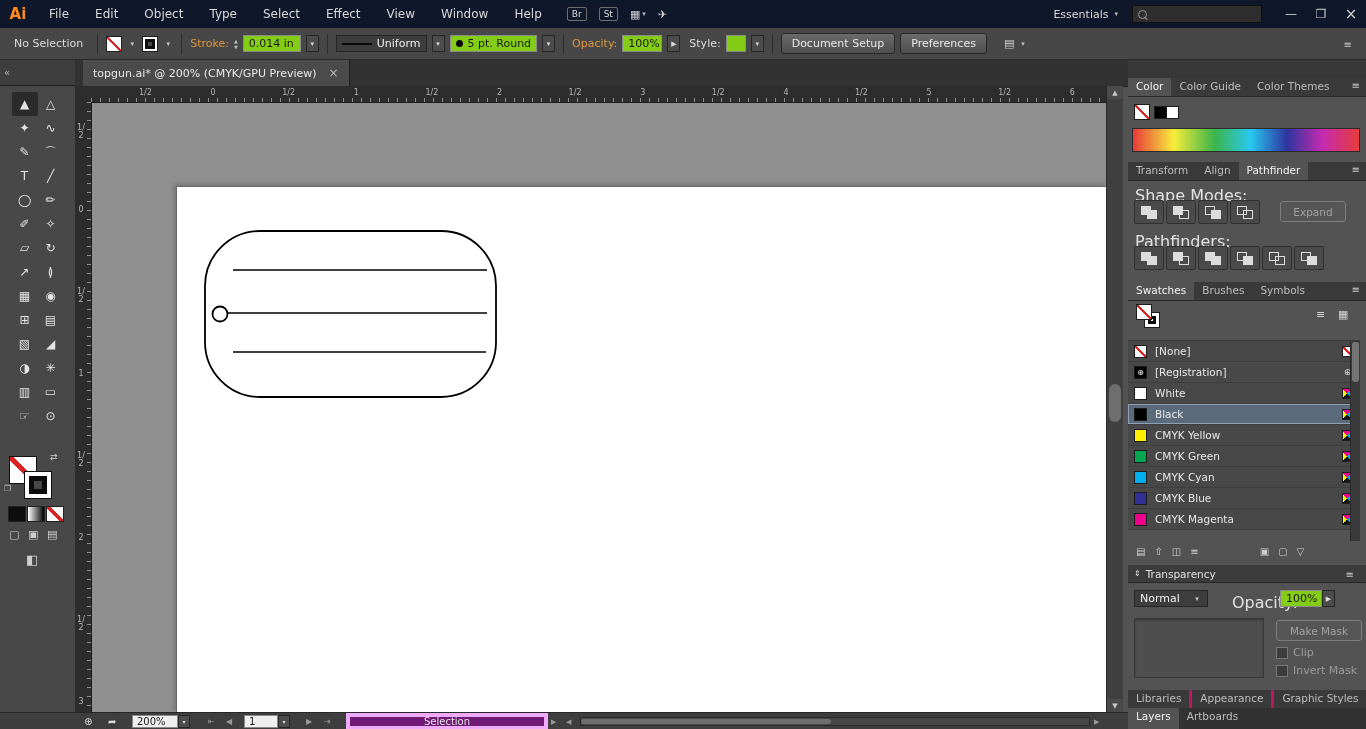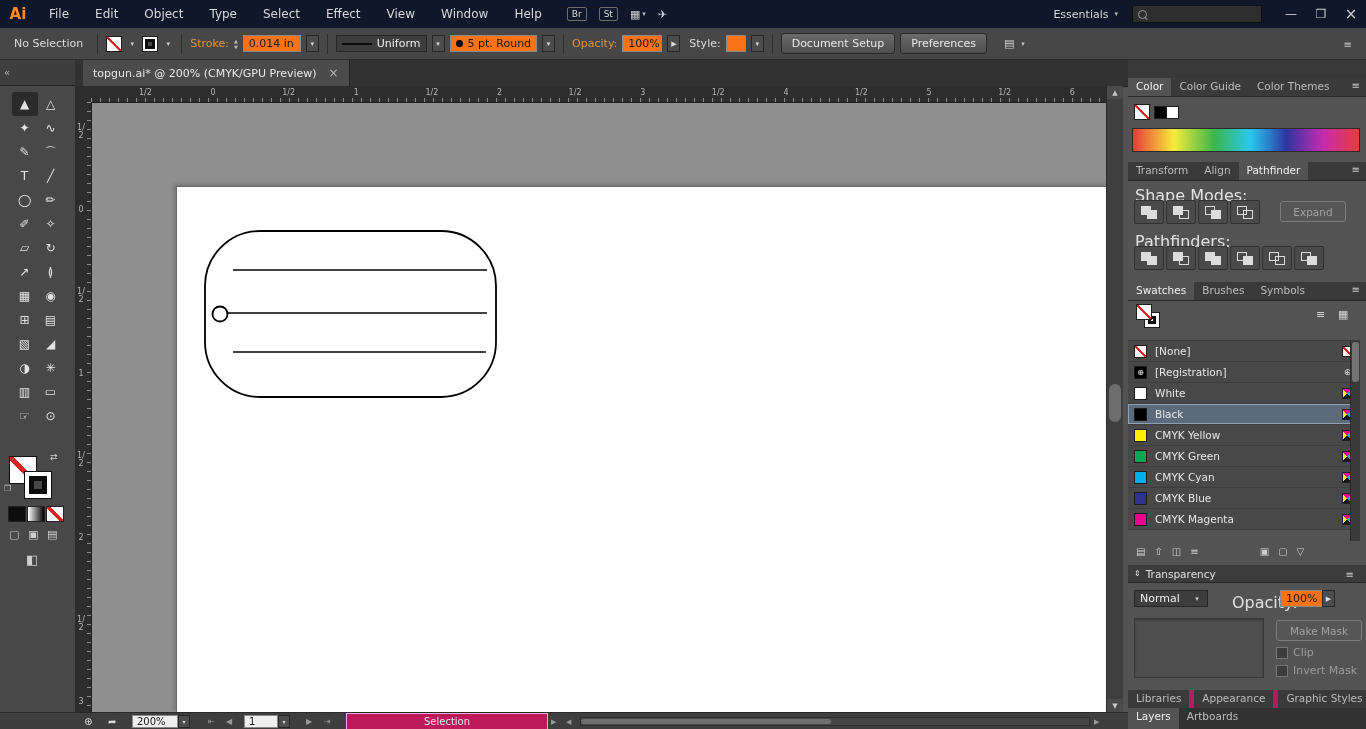--- a/index.html
+++ b/index.html
@@ -29,21 +29,21 @@
   .sep{width:1px;height:20px;background:#2d2d2d;margin:0 3px;flex:0 0 auto}
   .link{color:#e0973c}
   .proxy{width:14px;height:14px;border:1px solid #1f1f1f;background:#fff;position:relative;flex:0 0 auto}
   .diag::after{content:"";position:absolute;inset:0;
        background:linear-gradient(45deg,transparent 43%,#dd2222 43%,#dd2222 57%,transparent 57%)}
   .proxy.strokep::after{content:"";position:absolute;inset:2px;border:3px solid #0d0d0d;background:#474747}
   .mini-dd{font-size:7px;color:#ccc;width:10px;text-align:center}
   .stepper{display:flex;flex-direction:column;font-size:5px;color:#bbb;line-height:6px;text-align:center}
   .cfield{background:#3d3d3d;border:1px solid #262626;height:17px;display:flex;align-items:center;
           padding:0 5px;color:#eee;gap:5px;box-sizing:border-box}
-  .cfield.light{background:#f97316;color:#1a1a1a;border-color:#8a8a8a}
+  .cfield.light{background:#84cc16;color:#1a1a1a;border-color:#8a8a8a}
   .dd{width:13px;height:17px;background:#4c4c4c;border:1px solid #262626;display:flex;align-items:center;
       justify-content:center;font-size:7px;color:#ddd;box-sizing:border-box}
   .linesw{width:30px;height:2px;background:#0a0a0a}
   .dot{width:7px;height:7px;border-radius:50%;background:#0a0a0a}
   .btn{height:19px;padding:0 10px;border:1px solid #292929;border-radius:3px;
        background:linear-gradient(#6a6a6a,#4e4e4e);color:#e8e8e8;font-size:11px;
        display:flex;align-items:center;flex:0 0 auto}
   
   .tabrow{position:absolute;left:75px;top:60px;width:1053px;height:26px;background:#323232;
           border-bottom:1px solid #222;display:flex;align-items:stretch}
@@ -91,21 +91,21 @@
   .vthumb{position:absolute;left:2px;width:12px;background:#6e6e6e;border-radius:6px}
   
   .statusbar{position:absolute;left:0;top:712px;width:1128px;height:17px;background:#3e3e3e;
              border-top:1px solid #272727;font-size:10px;z-index:4}
   .statusbar .sb{position:absolute;top:0;height:17px;display:flex;align-items:center}
   .sbfield{background:#efefef;color:#1a1a1a;border:1px solid #8a8a8a;height:13px;box-sizing:border-box;
            display:flex;align-items:center;padding:0 4px}
   .sbdd{width:12px;height:13px;background:#4c4c4c;border:1px solid #262626;display:flex;align-items:center;
         justify-content:center;font-size:6px;color:#ddd;box-sizing:border-box}
   .navic{color:#9a9a9a;font-size:8px}
-  .toolstat{background:#be185d;border:1px solid #f0abfc;height:13px;box-sizing:border-box;color:#e5e5e5;
+  .toolstat{background:#701a75;border:4px solid #f0abfc;height:13px;box-sizing:border-box;color:#e5e5e5;
             display:flex;align-items:center;justify-content:center}
   .htrack{position:absolute;top:4px;height:9px;background:#474747;border:1px solid #2c2c2c;box-sizing:border-box}
   .hthumb{position:absolute;top:1px;height:5px;background:#6e6e6e;border-radius:3px}
   
   .dock{position:absolute;left:1128px;top:60px;width:238px;height:669px;background:#535353}
   .dockstrip{position:absolute;left:0;top:0;width:238px;height:18px;background:#383838;border-bottom:1px solid #262626}
   .ptabs{position:absolute;left:0;width:238px;height:18px;background:#3a3a3a;border-bottom:1px solid #282828;
          display:flex;align-items:stretch;font-size:10.5px;color:#bdbdbd}
   .ptab{padding:2px 8px 0 8px;white-space:nowrap}
   .ptab.active{background:#535353;color:#f2f2f2}
@@ -143,21 +143,21 @@
          background:linear-gradient(45deg,transparent 44%,#dd2222 44%,#dd2222 56%,transparent 56%)}
   .badge-registration{border:none;background:transparent}
   .sscroll{position:absolute;width:9px;background:#3a3a3a;border-left:1px solid #2c2c2c}
   .sthumb{position:absolute;left:1px;width:7px;height:40px;top:2px;background:#747474;border-radius:3px}
   .ficons{position:absolute;display:flex;align-items:center;gap:9px;font-size:10px;color:#cfcfcf}
   .thead{position:absolute;left:0;width:238px;height:18px;background:#3c3c3c;border-bottom:1px solid #282828;
          display:flex;align-items:center;gap:5px;padding:0 6px;box-sizing:border-box;font-size:10.5px;color:#e0e0e0}
   .cb{width:10px;height:10px;border:1px solid #787878;background:#3c3c3c;flex:0 0 auto}
   .dis{color:#9b9b9b}
   .thumbbox{position:absolute;border:1px solid #383838;background:#4e4e4e;box-shadow:inset 0 1px 2px rgba(0,0,0,.3)}
-  .bottabs .ptab{border-right:5px solid #be185d}
+  .bottabs .ptab{border-right:3px solid #be185d}
 </style>
 </head>
 <body>
 
 <div class="app">
 
   <div class="menubar">
     <div class="logo">Ai</div>
     <div style="display:flex" id="menu-items">
         <div class="menu-item">File</div>

